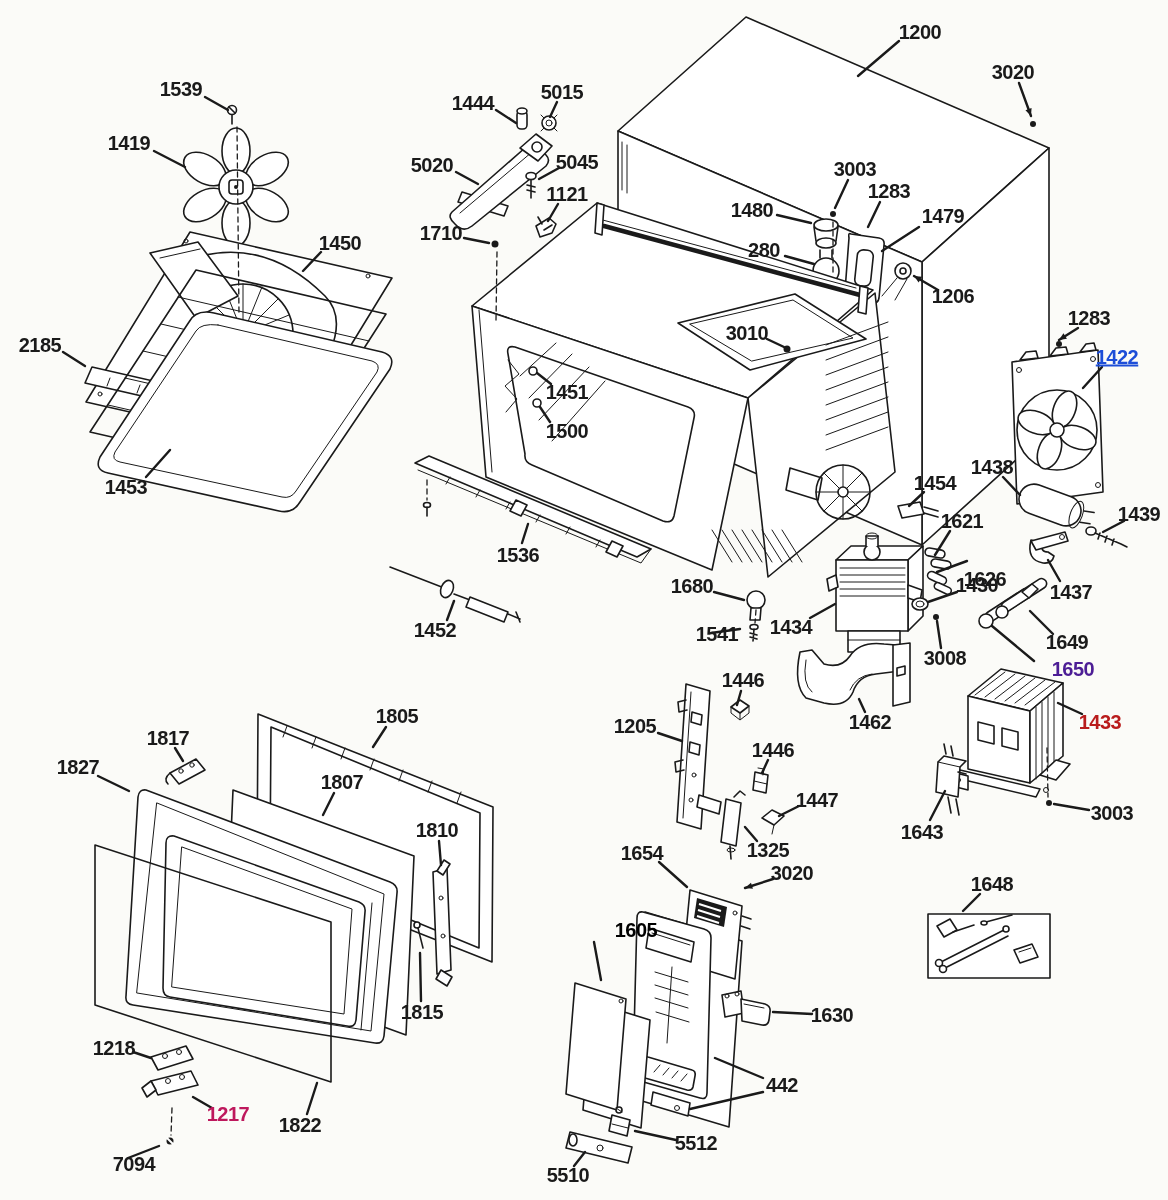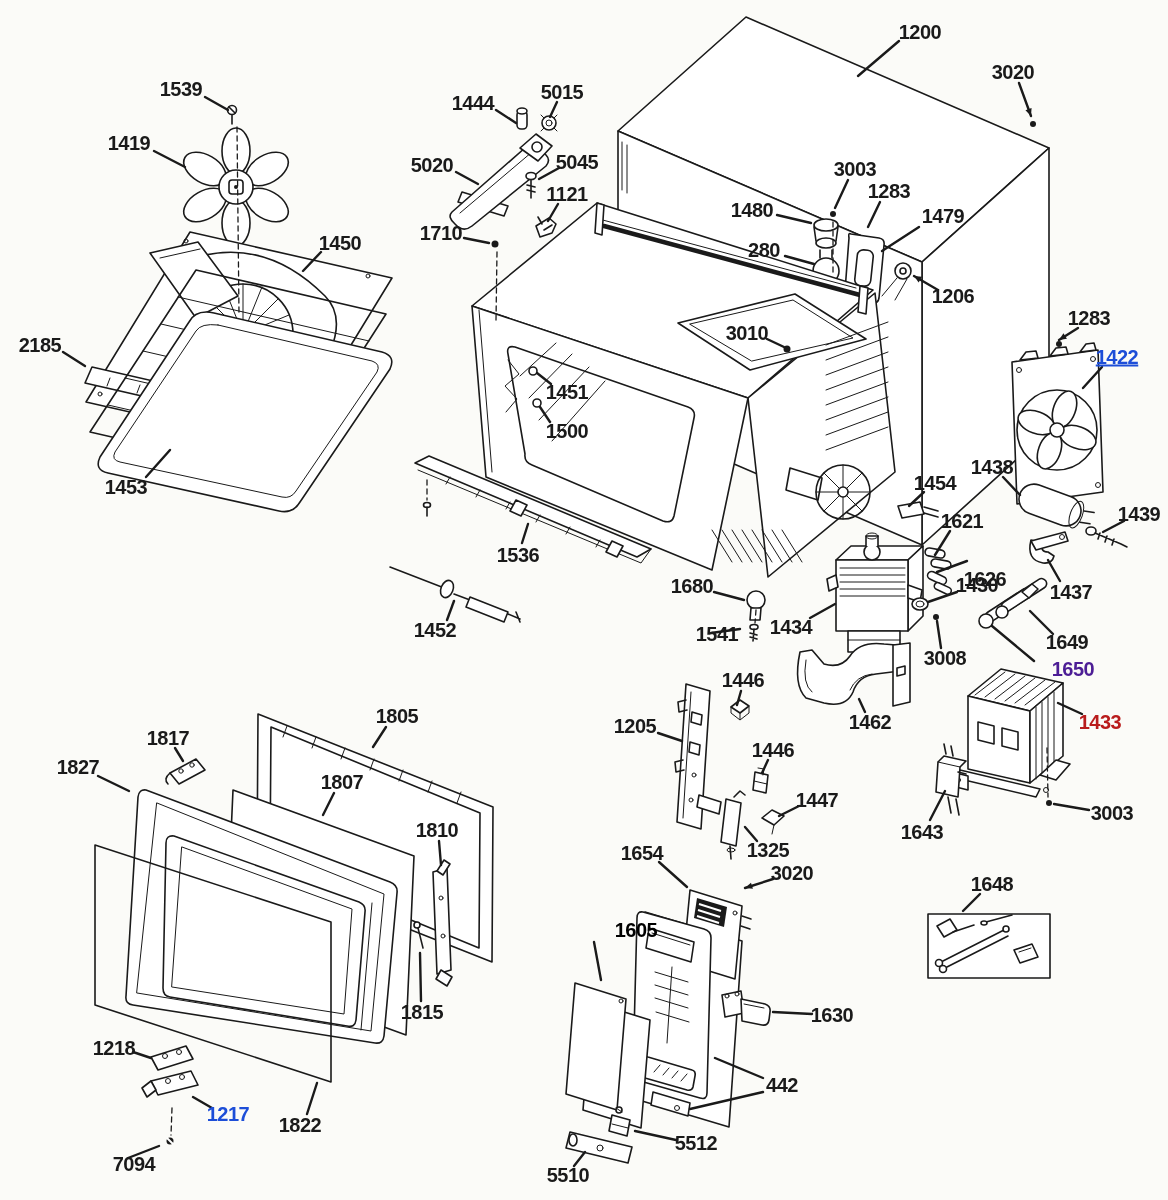--- a/index.html
+++ b/index.html
@@ -492,17 +492,17 @@
       <div class="part-label" style="left: 782px; top: 1085px; color: rgb(26, 26, 26);">442</div>
       <div class="part-label" style="left: 696px; top: 1143px; color: rgb(26, 26, 26);">5512</div>
       <div class="part-label" style="left: 568px; top: 1175px; color: rgb(26, 26, 26);">5510</div>
       <div class="part-label" style="left: 397px; top: 716px; color: rgb(26, 26, 26);">1805</div>
       <div class="part-label" style="left: 168px; top: 738px; color: rgb(26, 26, 26);">1817</div>
       <div class="part-label" style="left: 78px; top: 767px; color: rgb(26, 26, 26);">1827</div>
       <div class="part-label" style="left: 342px; top: 782px; color: rgb(26, 26, 26);">1807</div>
       <div class="part-label" style="left: 437px; top: 830px; color: rgb(26, 26, 26);">1810</div>
       <div class="part-label" style="left: 422px; top: 1012px; color: rgb(26, 26, 26);">1815</div>
       <div class="part-label" style="left: 114px; top: 1048px; color: rgb(26, 26, 26);">1218</div>
-      <div class="part-label" style="left: 228px; top: 1114px; color: #1d4ed8;">1217</div>
+      <div class="part-label" style="left: 228px; top: 1114px; color: #be185d;">1217</div>
       <div class="part-label" style="left: 300px; top: 1125px; color: rgb(26, 26, 26);">1822</div>
       <div class="part-label" style="left: 108px; top: 1164px; color: rgb(26, 26, 26); margin-left: 26px;">7094</div>
     </div>
 </div>
 
 </body></html>

